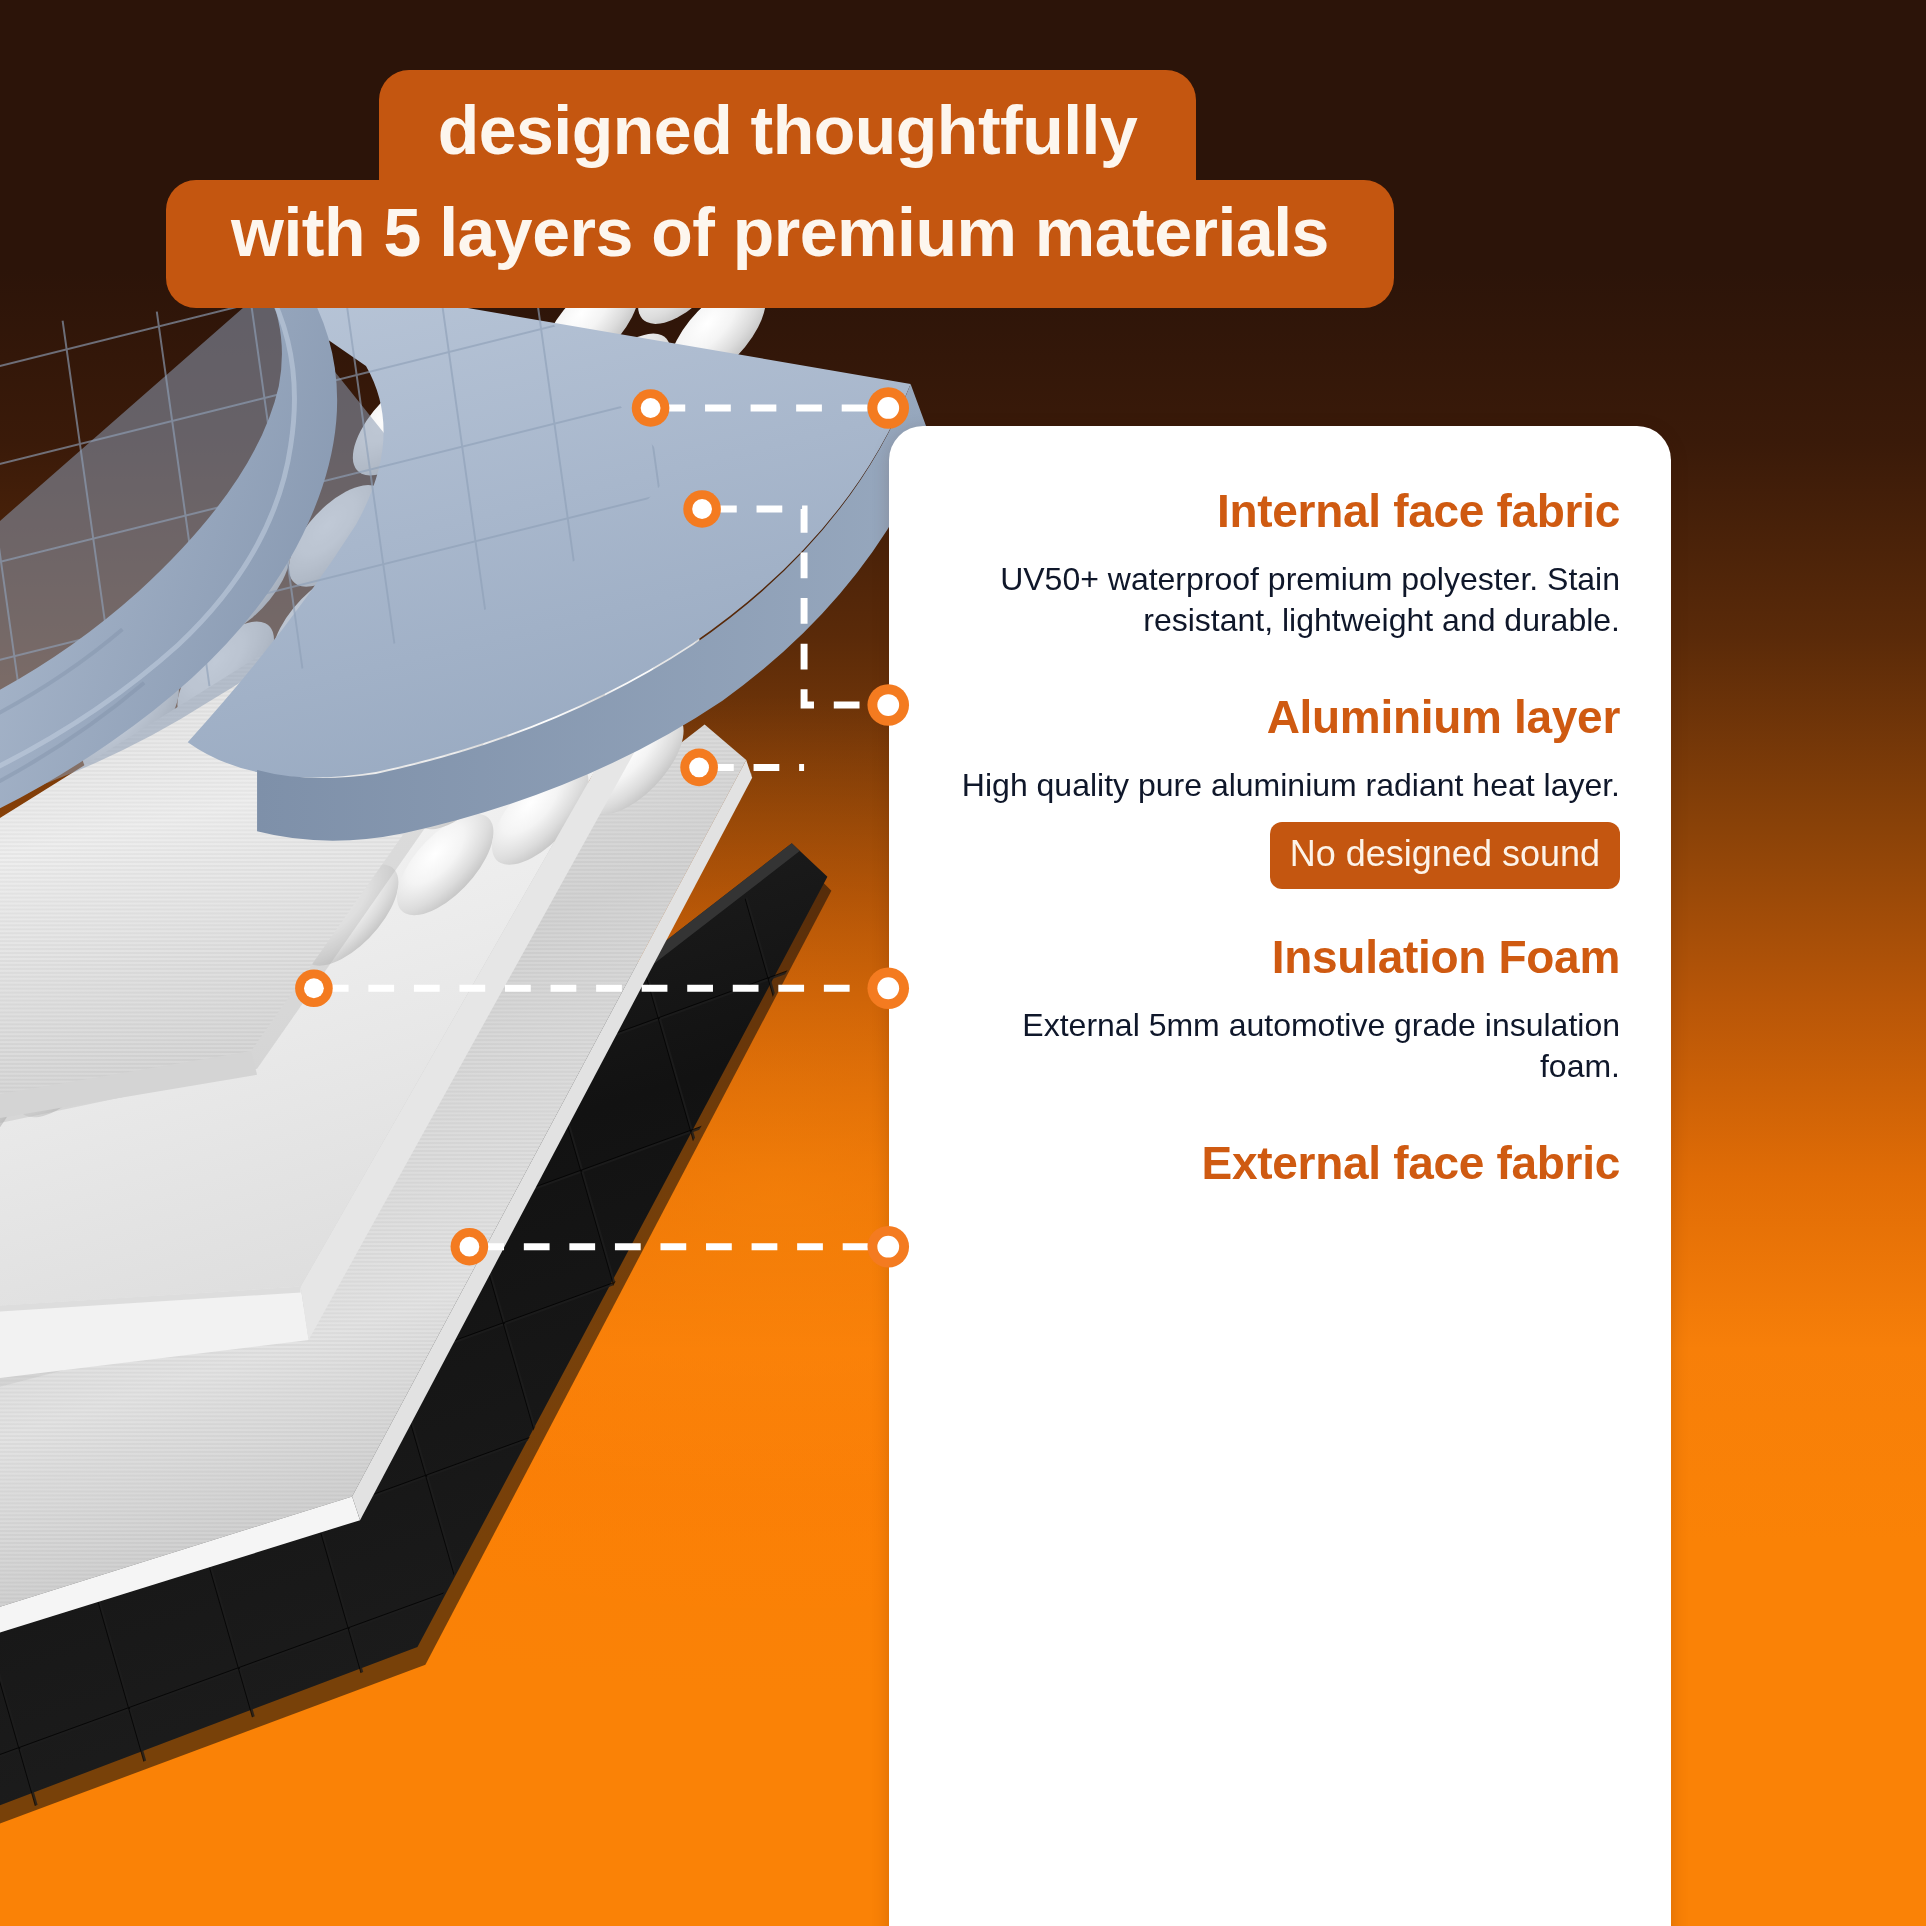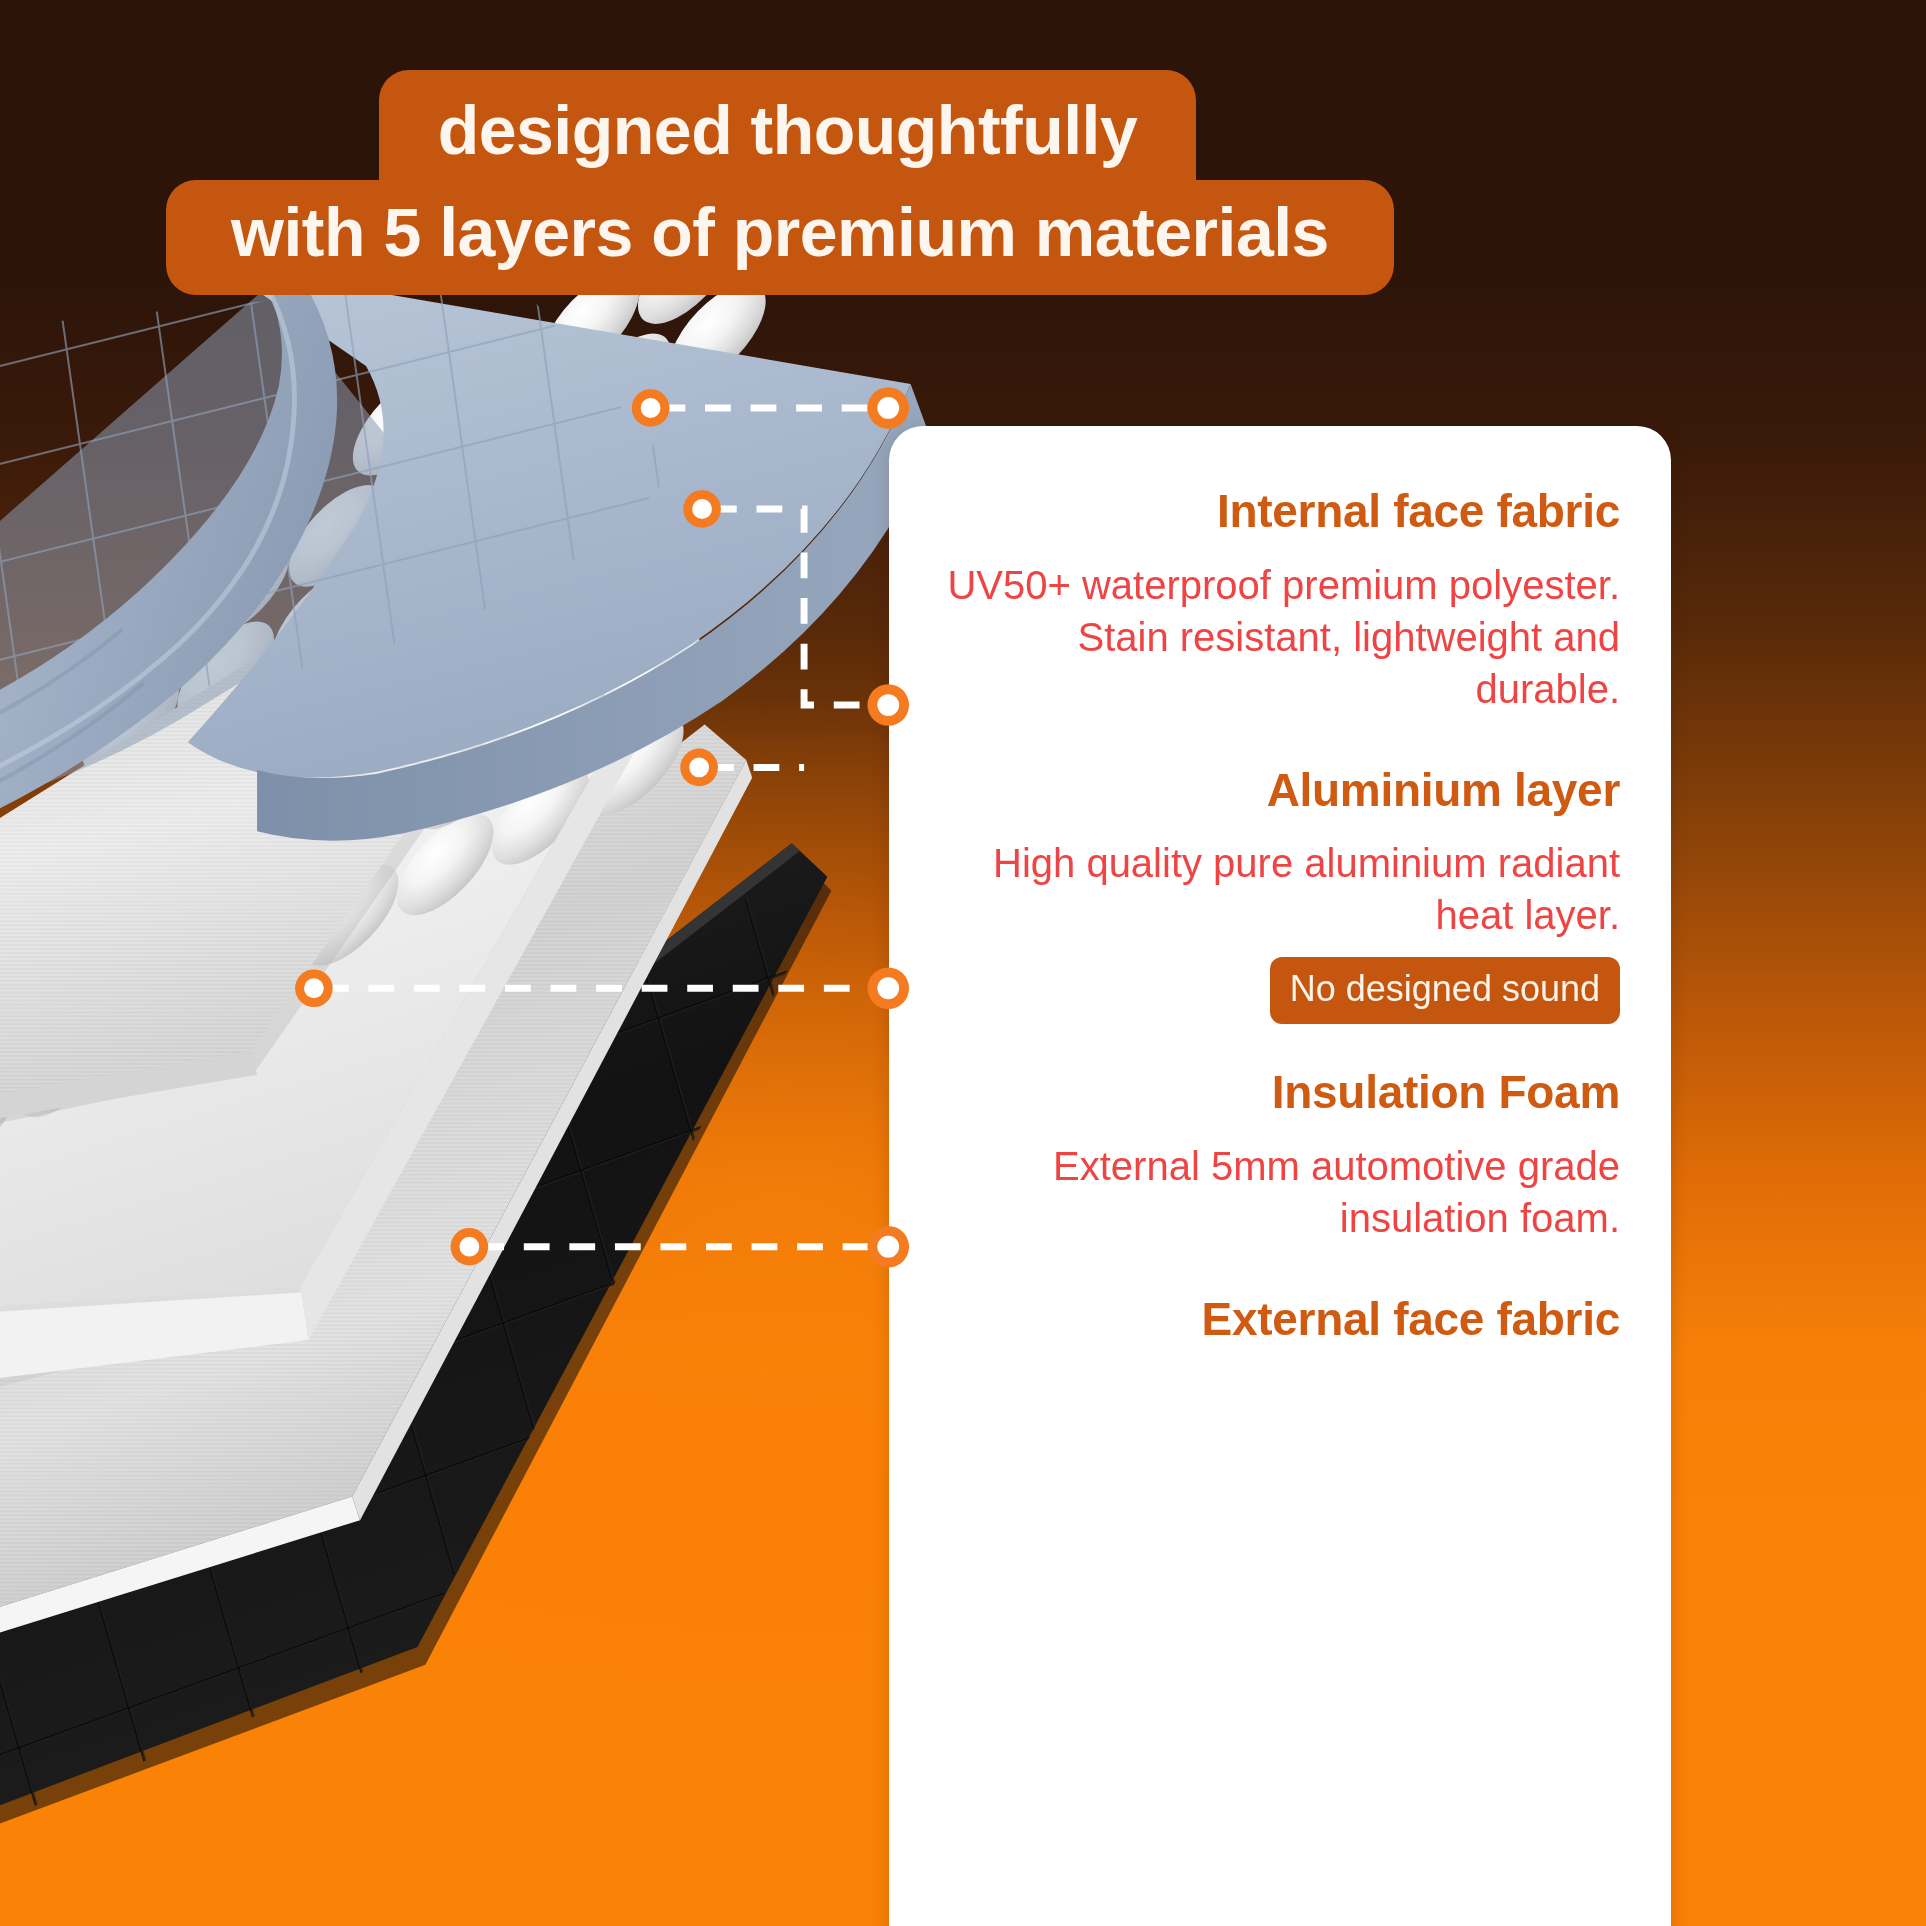--- a/index.html
+++ b/index.html
@@ -50,21 +50,21 @@
     font-size:68px; line-height:104px;
     margin-left:213px;
     width:817px;
     border-radius:30px 30px 0 0;
     padding-top:8px;
   }
   .title-row-2 {
     font-size:68px; line-height:105px;
     width:1228px;
     border-radius:30px 30px 30px 30px;
-    padding-bottom:10px;
+    padding-bottom:23px;
     position:relative; top:-2px;
   }
   
   .title-notch-l, .title-notch-r {
     position:absolute; top:94px; width:32px; height:32px;
     background:#c45610;
   }
   .title-notch-l { left:213px; }
   .title-notch-r { right:198px; }
 
@@ -89,22 +89,22 @@
   .layer-block { margin-bottom:0; }
   .layer-title {
     color:#cf5a11;
     font-weight:bold;
     font-size:46px;
     line-height:1.08;
     letter-spacing:-0.3px;
     white-space:nowrap;
   }
   .layer-desc {
-    color:#ef4444;
-    font-size:40px;
+    color:#0f172a;
+    font-size:32px;
     line-height:1.30;
     margin-top:22px;
     font-weight:400;
   }
   .badge {
     display:inline-block;
     background:#c45610;
     color:#fdf3e8;
     font-size:36px;
     line-height:1;

